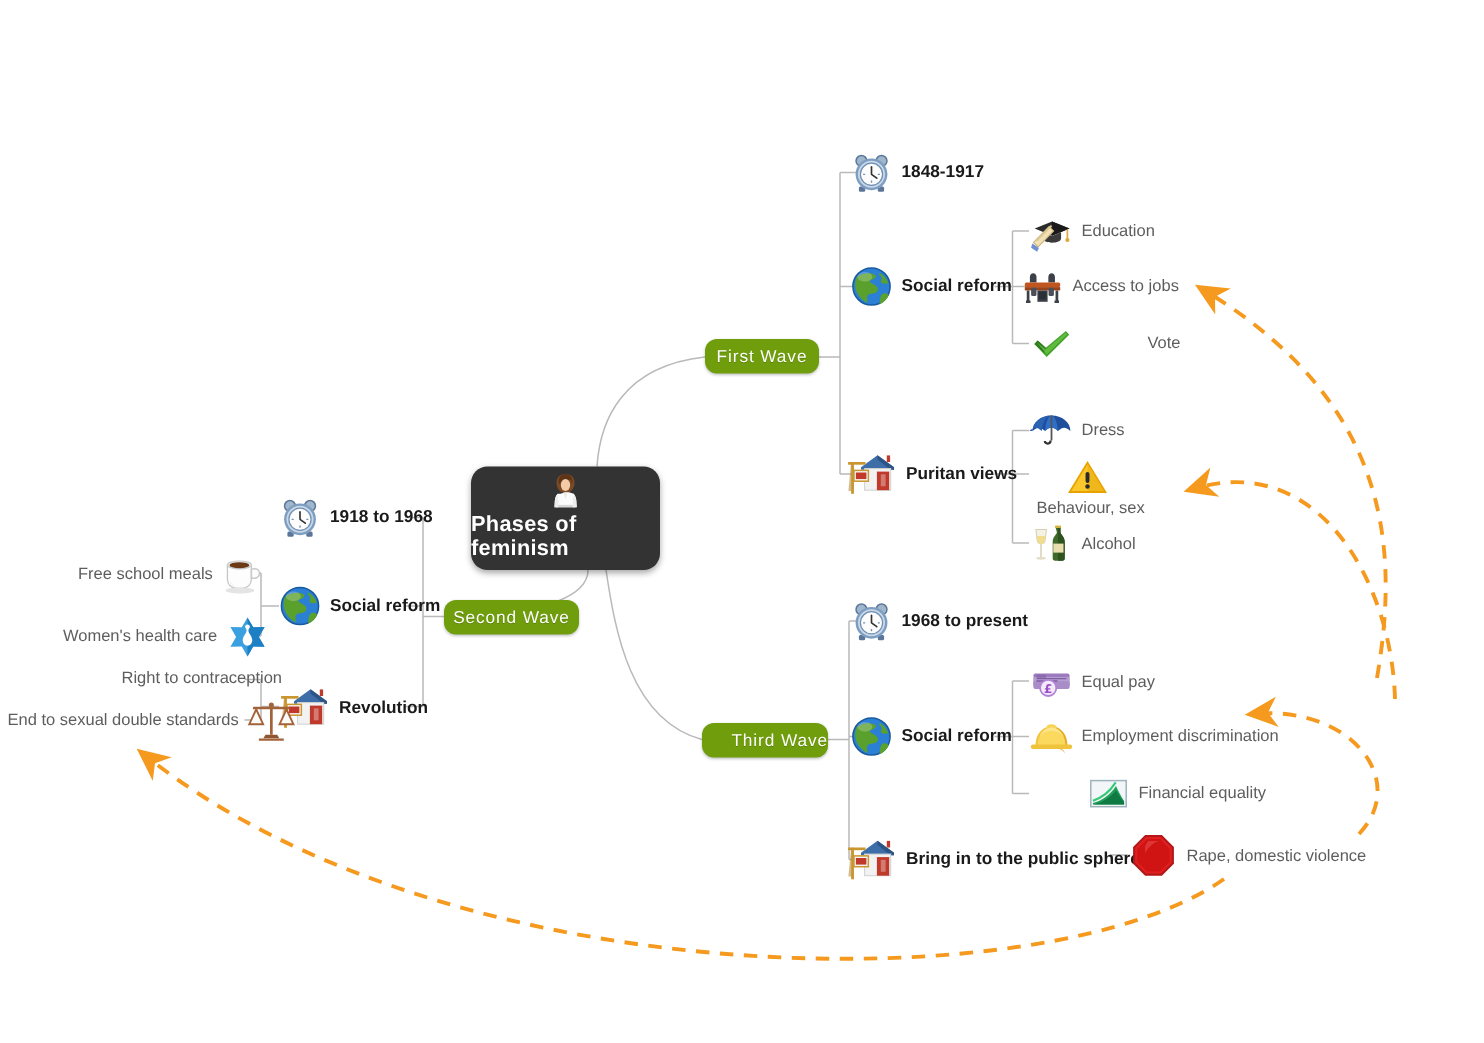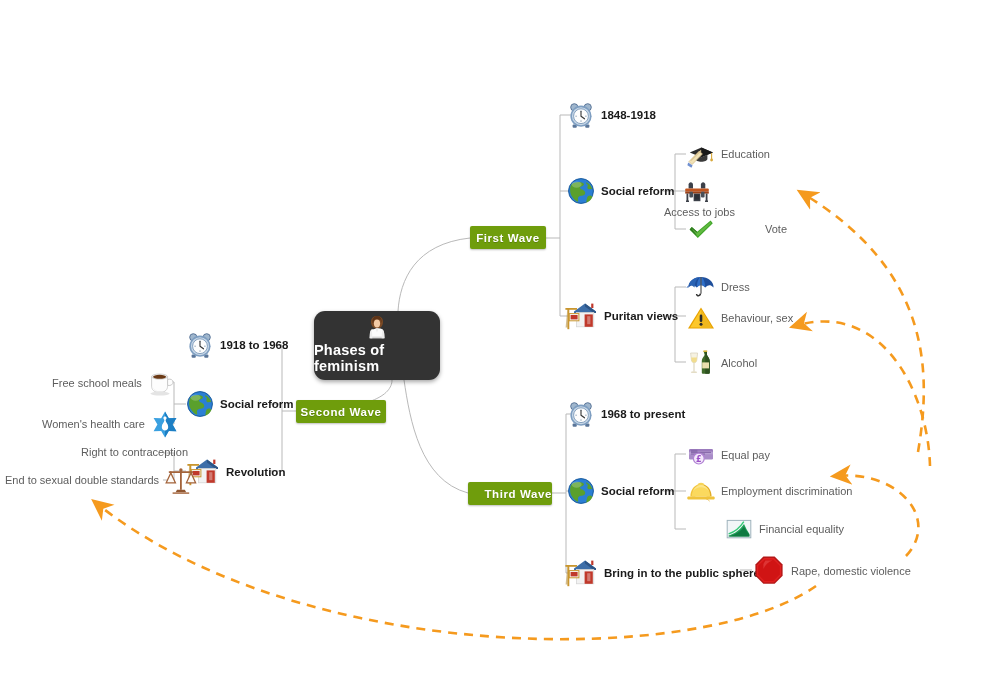--- a/index.html
+++ b/index.html
@@ -13,22 +13,22 @@
     position:absolute;left:314px;top:311px;width:126px;height:69px;
     background:#333333;border-radius:11px;
     box-shadow:0 2px 4px rgba(0,0,0,.35);
     display:flex;flex-direction:column;align-items:center;justify-content:flex-end;
     padding-bottom:6px;box-sizing:border-box;
   }
   .central .ctitle{color:#ffffff;font-size:14.5px;font-weight:bold;letter-spacing:.2px;}
 
   
   .pill{
-    position:absolute;background:#6f9d0c;border-radius:2px;
-    color:#ffffff;font-size:11.5px;font-weight:bold;letter-spacing:.6px;
+    position:absolute;background:#6f9d0c;border-radius:8px;
+    color:#ffffff;font-size:11.5px;font-weight:normal;letter-spacing:.6px;
     display:flex;align-items:center;justify-content:center;
     box-shadow:0 1px 2px rgba(0,0,0,.25);
     text-shadow:0 1px 0 rgba(0,0,0,.18);
   }
   #pill-first {left:470px;top:226px;width:76px;height:23px;}
   #pill-second{left:296px;top:400px;width:90px;height:23px;}
   #pill-third {left:468px;top:482px;width:84px;height:23px;justify-content:flex-end;}
 
   
   .topic{position:absolute;display:flex;align-items:center;}
@@ -145,21 +145,21 @@
       <circle cx="8.3" cy="7.3" r="3.6" fill="#9fb6cd" stroke="#5b7699" stroke-width="1"></circle>
       <circle cx="21.7" cy="7.3" r="3.6" fill="#9fb6cd" stroke="#5b7699" stroke-width="1"></circle>
       <rect x="6.6" y="24.4" width="4.2" height="3.4" rx="1" fill="#5b7699"></rect>
       <rect x="19.2" y="24.4" width="4.2" height="3.4" rx="1" fill="#5b7699"></rect>
       <circle cx="15" cy="16.2" r="10.6" fill="#7e9ec1"></circle>
       <circle cx="15" cy="16.2" r="9" fill="#c8d8e8"></circle>
       <circle cx="15" cy="16.2" r="7.4" fill="#fdfdfd" stroke="#6f8fb3" stroke-width=".8"></circle>
       <path d="M15 10.6v1.4M15 20.4v1.4M9.4 16.2h1.4M19.2 16.2h1.4" stroke="#7a93ad" stroke-width=".9"></path>
       <path d="M15 16.2V11.3M15 16.2l3.5 2.6" stroke="#333" stroke-width="1.1" stroke-linecap="round"></path>
     </svg>
-    <span class="tx">1848-1918</span>
+    <span class="tx">1848-1917</span>
   </div>
 
   <div class="topic lvl1" style="left:566px;top:176px;">
     <svg class="ic" width="30" height="30" viewBox="0 0 30 30">
       <circle cx="15" cy="15" r="12.4" fill="#2b7fd4"></circle>
       <circle cx="15" cy="15" r="12.4" fill="none" stroke="#185a9d" stroke-width="1"></circle>
       <path d="M6 8c3-2 8-2.6 11-1 2 1 .4 3-1.6 3.4-2.6.6-1 2.4.6 3 2 .8 4 2.6 3 4.6-1.2 2.4-5 1-6.6 3-1.2 1.6.6 3.4-.6 4.8C9 24.6 4.6 20 4.2 15.4 3.9 12.6 4.4 9.2 6 8z" fill="#5aa02c"></path>
       <path d="M20.6 6.2c2.6 1.2 5 4 5.6 7-1.6-.6-3.4.8-4.6-.8-1-1.4 1-2.6 0-3.8-.8-1-2.4-1.2-1-2.4z" fill="#5aa02c"></path>
       <path d="M22 20c1.6-1 3.8-.6 4.4 1-1 2.6-3.4 4.8-6 5.8.2-2 .2-5.2 1.6-6.8z" fill="#5aa02c"></path>
       <ellipse cx="10.6" cy="8.6" rx="5" ry="3.2" fill="#ffffff" opacity=".22"></ellipse>
@@ -192,21 +192,21 @@
       <path d="M9.4 15.8v4.2c0 1.6 2.8 2.8 6 2.8s6-1.2 6-2.8v-4.2l-6 2.5z" fill="#3a3a3a"></path>
       <path d="M25.6 14v6.4" stroke="#d8a93c" stroke-width="1.1"></path>
       <circle cx="25.6" cy="21" r="1.4" fill="#d8a93c"></circle>
       <path d="M3 22.6 13.4 12l3 3L6 25.6z" fill="#f1e2b6" stroke="#cdb27c" stroke-width=".7"></path>
       <path d="M4.6 21 14.6 11l.9.9L5.4 22z" fill="#ddc795"></path>
       <path d="M2.2 23.4l4.4 3 -1.2 2.4-4-2.6z" fill="#6f8fd0"></path>
     </svg>
     <span class="tx">Education</span>
   </div>
 
-  <div class="topic lvl2" style="left:659px;top:176px;flex-direction:column;">
+  <div class="topic lvl2" style="left:680px;top:176px;">
     <svg class="ic" width="30" height="30" viewBox="0 0 30 30">
       <path d="M6.6 8.6c0-1.4 1-2.4 2.2-2.4s2.2 1 2.2 2.4v3.8H6.6z" fill="#3c4049"></path>
       <path d="M18.9 8.6c0-1.4 1-2.4 2.2-2.4s2.2 1 2.2 2.4v3.8h-4.4z" fill="#3c4049"></path>
       <rect x="3.2" y="12.4" width="23.6" height="3" rx="1" fill="#c1551f"></rect>
       <rect x="3.2" y="15.4" width="23.6" height="2.2" fill="#9b4219"></rect>
       <rect x="11.6" y="17.6" width="6.8" height="7.6" fill="#3c4049"></rect>
       <rect x="12.6" y="18.4" width="4.8" height="5.2" fill="#2b2f36"></rect>
       <path d="M5.4 17.6v7.6M24.6 17.6v7.6" stroke="#3c4049" stroke-width="1.8"></path>
       <path d="M4 25.2h3M23 25.2h3" stroke="#3c4049" stroke-width="1.6"></path>
       <rect x="7.4" y="15.8" width="3.6" height="5.6" rx="1" fill="#4a4f58"></rect>
@@ -228,21 +228,21 @@
     <svg class="ic" width="30" height="30" viewBox="0 0 30 30">
       <path d="M2.4 15.4C2.4 9.4 8 5 15 5s12.6 4.4 12.6 10.4c-1.8-1.6-3-2.2-4.2-2.2s-2.4.8-4.2 2.2c-1.4-1.6-2.6-2.2-4.2-2.2s-2.8.6-4.2 2.2c-1.8-1.4-3-2.2-4.2-2.2s-2.4.6-4.2 2.2z" fill="#1f4f9c"></path>
       <path d="M15 5c2 0 4 4.4 4.2 10.4-1.4-1.6-2.6-2.2-4.2-2.2s-2.8.6-4.2 2.2C11 9.4 13 5 15 5z" fill="#2f6fc8"></path>
       <path d="M2.4 15.4C2.4 9.4 8 5 15 5c-3.4 0-6.2 4.4-6.4 10.4-1.8-1.4-3-2.2-4.2-2.2s-2.4.6-4.2 2.2z" fill="#2a63b4"></path>
       <rect x="14.4" y="5" width="1.2" height="16.6" fill="#555"></rect>
       <path d="M14.4 21.6c0 2.6-3.8 2.8-3.8.4" stroke="#333" stroke-width="1.5" fill="none"></path>
     </svg>
     <span class="tx">Dress</span>
   </div>
 
-  <div class="topic lvl2" style="left:686px;top:303px;">
+  <div class="topic lvl2" style="left:686px;top:303px;flex-direction:column;">
     <svg class="ic" width="30" height="30" viewBox="0 0 30 30">
       <path d="M15 4.4 28 25.6H2z" fill="#e8a200"></path>
       <path d="M15 6.6 25.8 24.4H4.2z" fill="#fcc72b"></path>
       <path d="M15 6.6 25.8 24.4H15z" fill="#f0b71d"></path>
       <rect x="13.7" y="11.6" width="2.6" height="7.4" rx="1.3" fill="#2b2b2b"></rect>
       <circle cx="15" cy="21.3" r="1.5" fill="#2b2b2b"></circle>
     </svg>
     <span class="tx">Behaviour, sex</span>
   </div>
 

